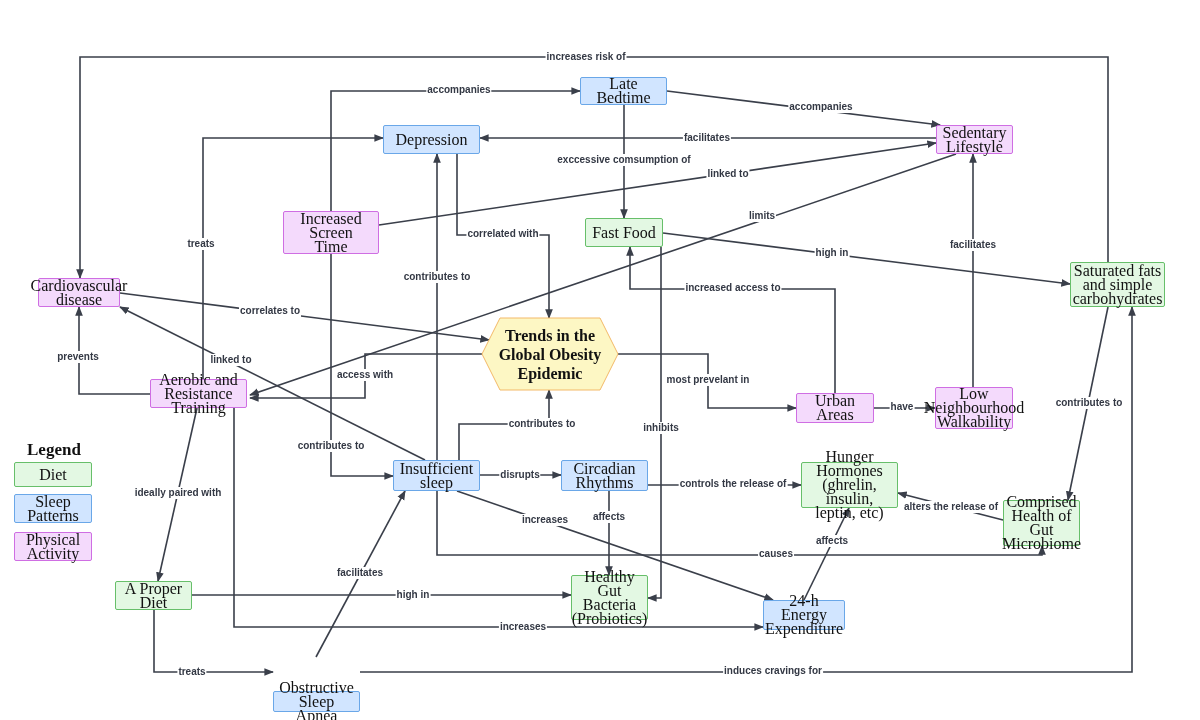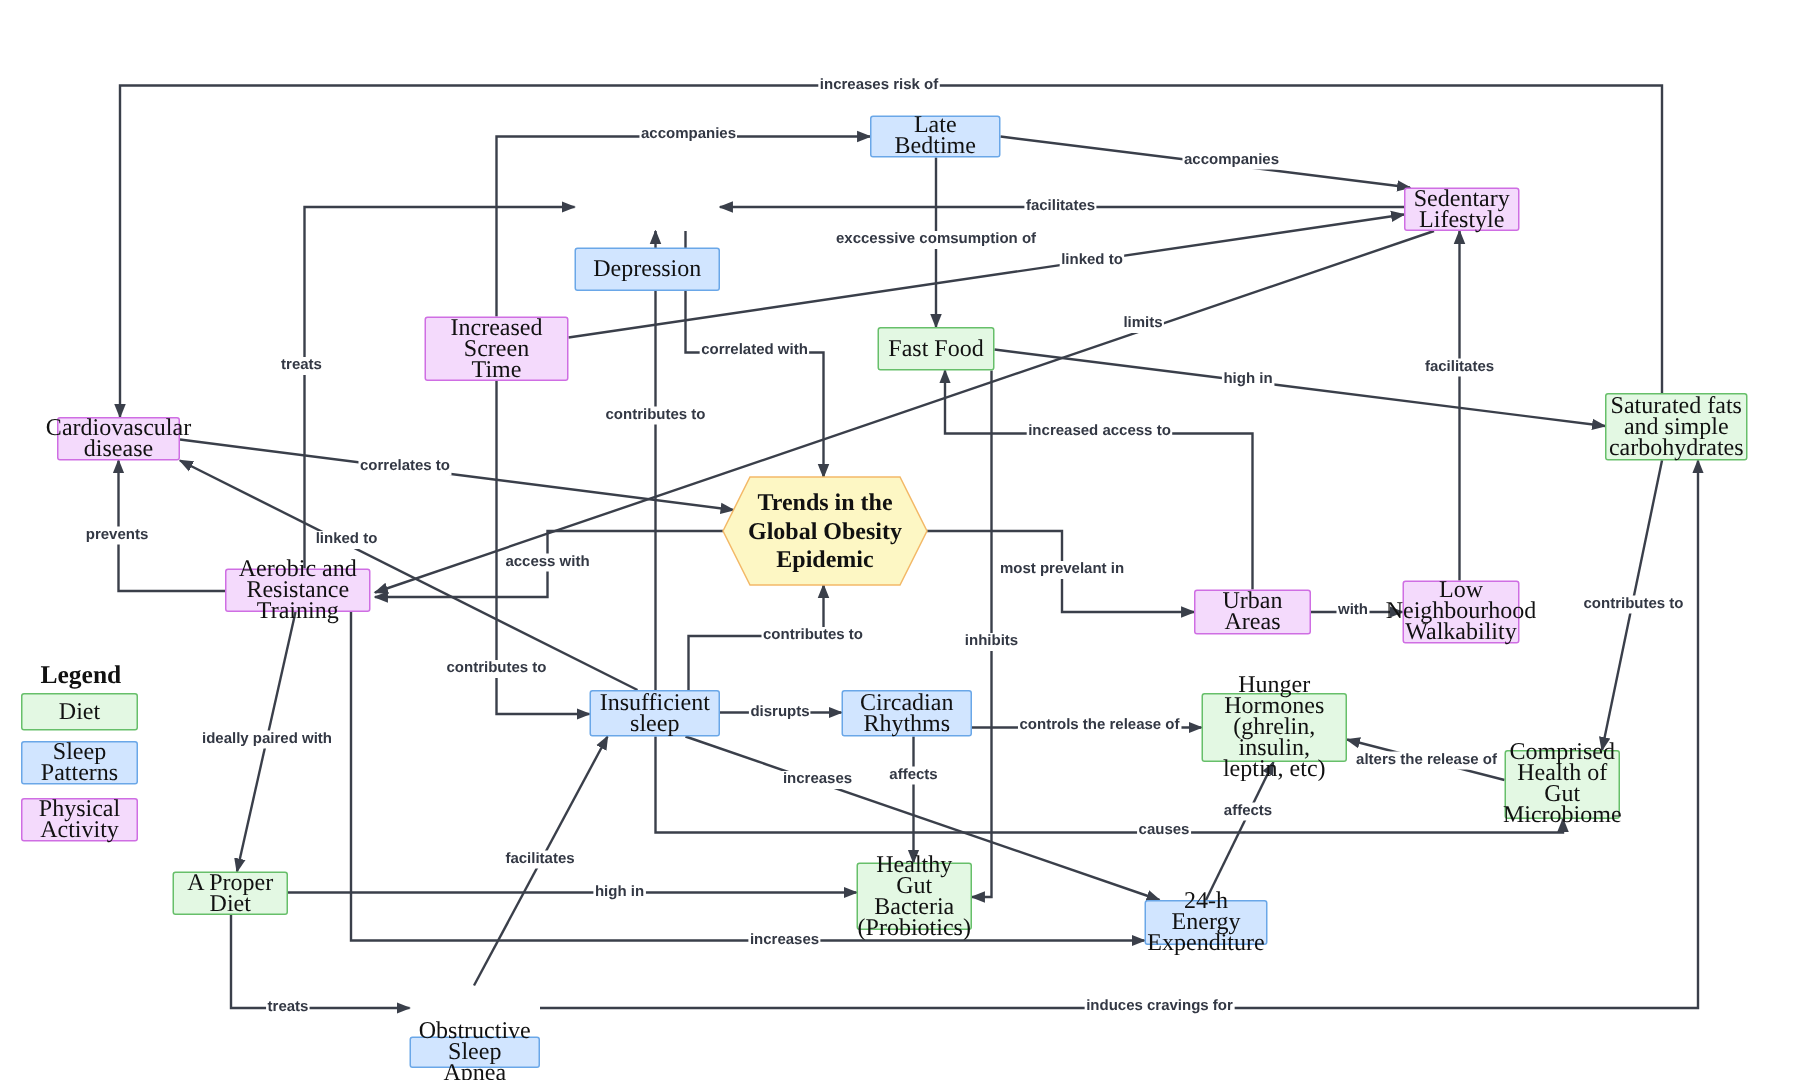--- a/index.html
+++ b/index.html
@@ -86,21 +86,21 @@
     <div class="elabel" style="left: 503px; top: 234px;">correlated with</div>
     <div class="elabel" style="left: 832px; top: 253px;">high in</div>
     <div class="elabel" style="left: 973px; top: 245px;">facilitates</div>
     <div class="elabel" style="left: 437px; top: 277px;">contributes to</div>
     <div class="elabel" style="left: 733px; top: 288px;">increased access to</div>
     <div class="elabel" style="left: 270px; top: 311px;">correlates to</div>
     <div class="elabel" style="left: 78px; top: 357px;">prevents</div>
     <div class="elabel" style="left: 231px; top: 360px;">linked to</div>
     <div class="elabel" style="left: 365px; top: 375px;">access with</div>
     <div class="elabel" style="left: 708px; top: 380px;">most prevelant in</div>
-    <div class="elabel" style="left: 902px; top: 407px;">with</div>
+    <div class="elabel" style="left: 902px; top: 407px;">have</div>
     <div class="elabel" style="left: 1089px; top: 403px;">contributes to</div>
     <div class="elabel" style="left: 542px; top: 424px;">contributes to</div>
     <div class="elabel" style="left: 661px; top: 428px;">inhibits</div>
     <div class="elabel" style="left: 331px; top: 446px;">contributes to</div>
     <div class="elabel" style="left: 520px; top: 475px;">disrupts</div>
     <div class="elabel" style="left: 733px; top: 484px;">controls the release of</div>
     <div class="elabel" style="left: 951px; top: 507px;">alters the release of</div>
     <div class="elabel" style="left: 178px; top: 493px;">ideally paired with</div>
     <div class="elabel" style="left: 545px; top: 520px;">increases</div>
     <div class="elabel" style="left: 609px; top: 517px;">affects</div>
@@ -111,21 +111,21 @@
     <div class="elabel" style="left: 523px; top: 627px;">increases</div>
     <div class="elabel" style="left: 192px; top: 672px;">treats</div>
     <div class="elabel" style="left: 773px; top: 671px;">induces cravings for</div>
   </div>
 
 <div class="central" style="left:495px; top:320px; width:110px; height:68px;">Trends in the
 Global Obesity
 Epidemic</div>
 
 <div class="node sleep" style="left:580px; top:77px; width:87px; height:28px;">Late Bedtime</div>
-<div class="node sleep" style="left:383px; top:125px; width:97px; height:29px;margin-top:40px;">Depression</div>
+<div class="node sleep" style="left:383px; top:125px; width:97px; height:29px;">Depression</div>
 <div class="node phys" style="left:936px; top:125px; width:77px; height:29px;">Sedentary
 Lifestyle</div>
 <div class="node phys" style="left:283px; top:211px; width:96px; height:43px;">Increased Screen
 Time</div>
 <div class="node diet" style="left:585px; top:218px; width:78px; height:29px;">Fast Food</div>
 <div class="node diet" style="left:1070px; top:262px; width:95px; height:45px;">Saturated fats
 and simple
 carbohydrates</div>
 <div class="node phys" style="left:38px; top:278px; width:82px; height:29px;">Cardiovascular
 disease</div>

